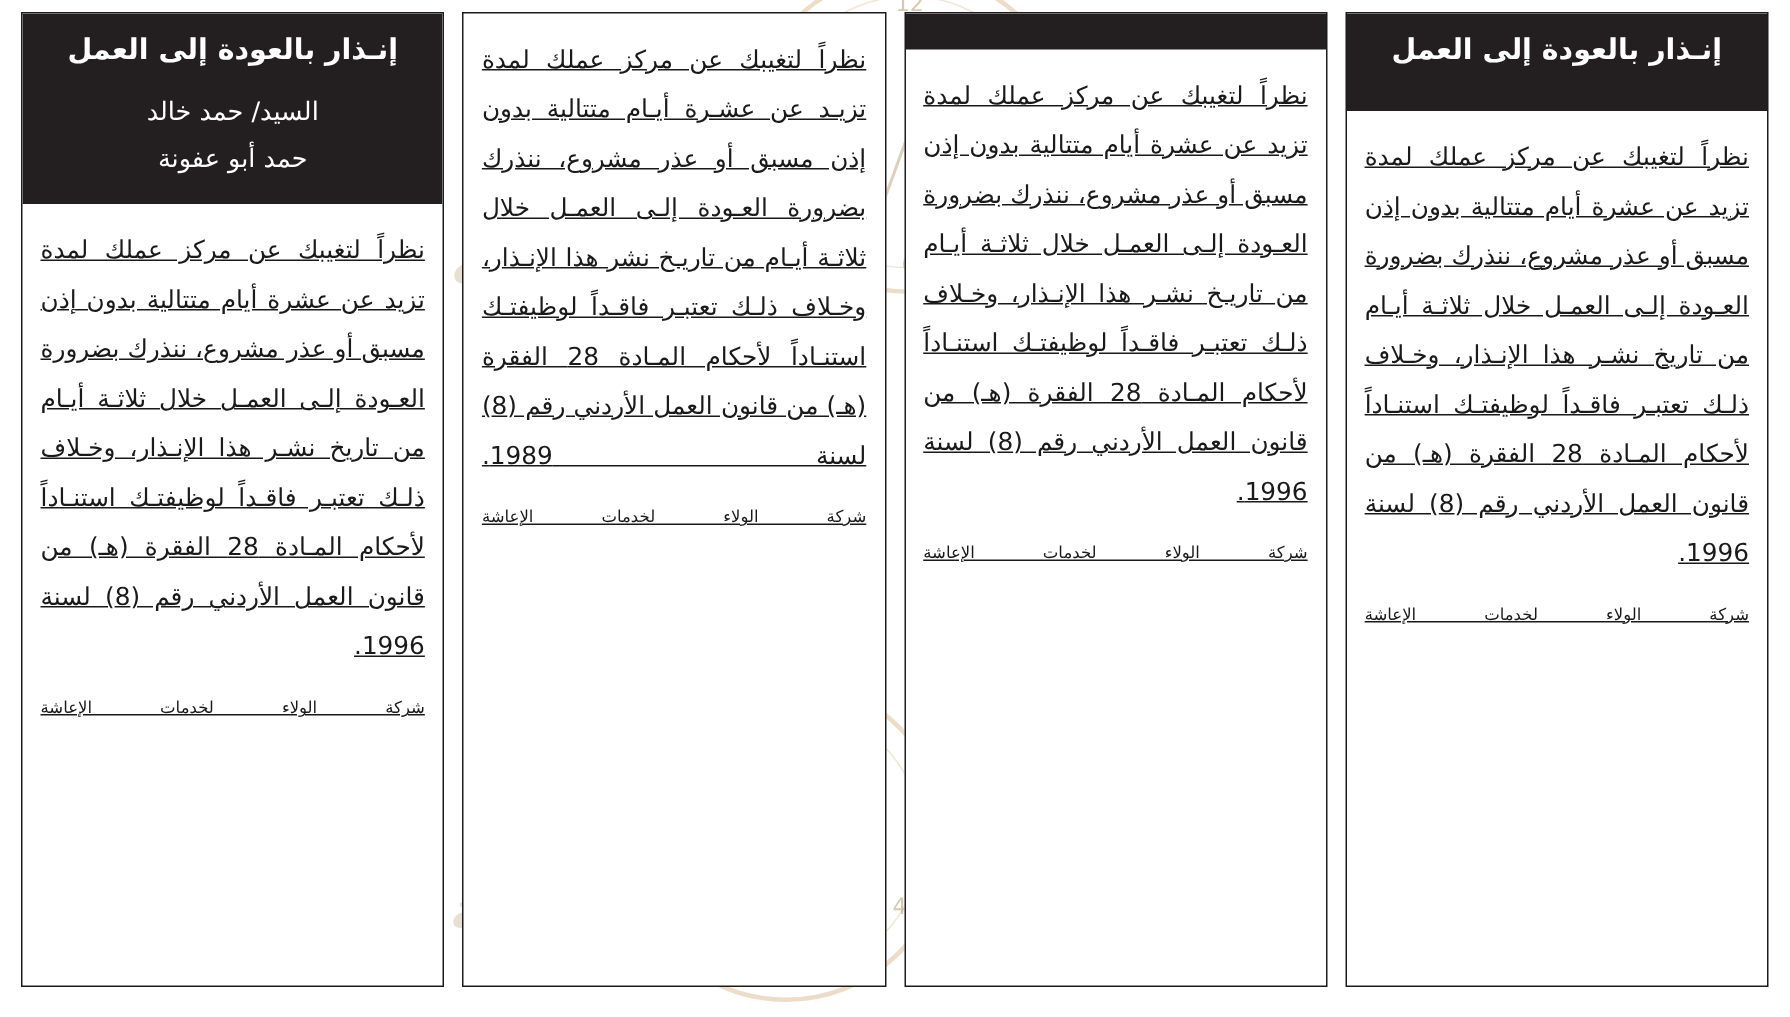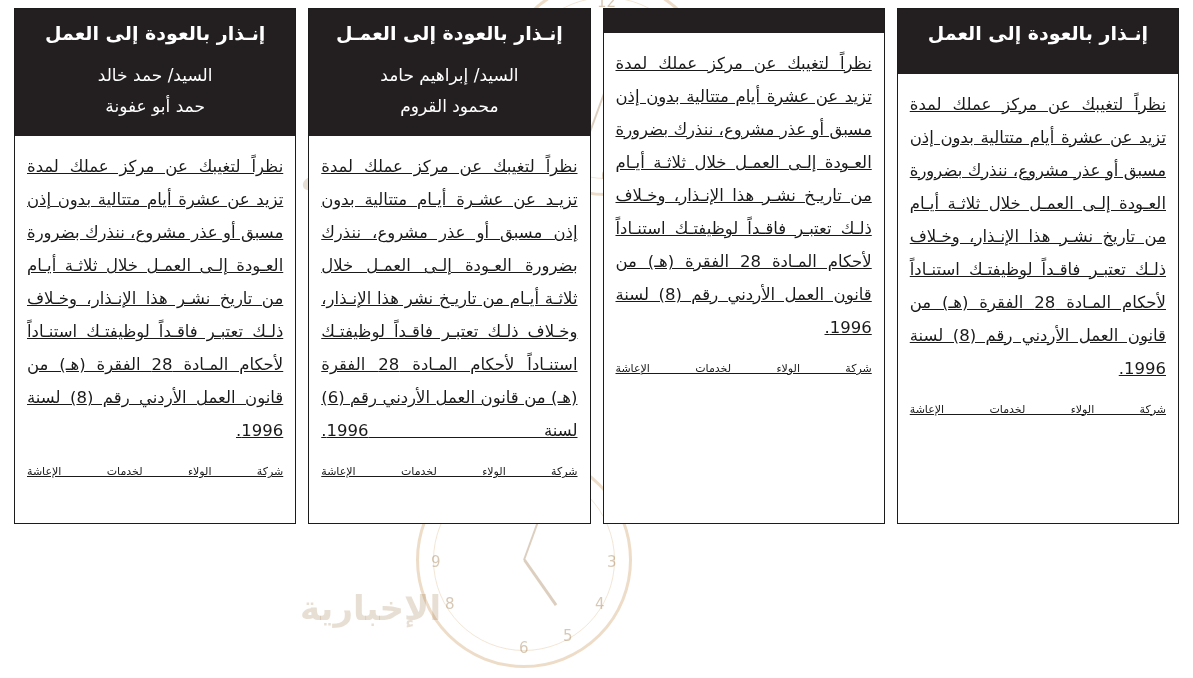--- a/index.html
+++ b/index.html
@@ -63,21 +63,21 @@
     height: 678px;
     align-items: flex-start;
   }
   .notice {
     flex: 1 1 0;
     background: #ffffff;
     border: 1px solid #1c1c1c;
     box-sizing: border-box;
     display: flex;
     flex-direction: column;
-    height: 516px;
+    height: 650px;
     overflow: hidden;
   }
   .notice-head {
     background: #231f20;
     color: #ffffff;
     padding: 10px 10px 14px 10px;
     text-align: center;
   }
   .notice-title {
     font-size: 19px;
@@ -167,27 +167,22 @@
   <div class="notice">
     <div class="notice-head">
     </div>
     <div class="notice-body">
       <p>نظراً لتغيبك عن مركز عملك لمدة تزيد عن عشرة أيام متتالية بدون إذن مسبق أو عذر مشروع، ننذرك بضرورة العـودة إلـى العمـل خلال ثلاثـة أيـام من تاريـخ نشـر هذا الإنـذار، وخـلاف ذلـك تعتبـر فاقـداً لوظيفتـك استنـاداً لأحكام المـادة 28 الفقرة (هـ) من قانون العمل الأردني رقم (8) لسنة 1996.</p>
       <p class="notice-signature">شركة الولاء لخدمات الإعاشة</p>
     </div>
   </div>
 
   <div class="notice">
-    <div class="notice-head">
-      <div class="notice-title">إنـذار بالعودة إلى العمـل</div>
-      <div class="notice-recipient" style="white-space: pre-line;">السيد/ إبراهيم حامد
-محمود القروم</div>
-    </div>
     <div class="notice-body">
-      <p>نظراً لتغيبك عن مركز عملك لمدة تزيـد عن عشـرة أيـام متتالية بدون إذن مسبق أو عذر مشروع، ننذرك بضرورة العـودة إلـى العمـل خلال ثلاثـة أيـام من تاريـخ نشر هذا الإنـذار، وخـلاف ذلـك تعتبـر فاقـداً لوظيفتـك استنـاداً لأحكام المـادة 28 الفقرة (هـ) من قانون العمل الأردني رقم (6) لسنة 1996.</p>
+      <p>نظراً لتغيبك عن مركز عملك لمدة تزيـد عن عشـرة أيـام متتالية بدون إذن مسبق أو عذر مشروع، ننذرك بضرورة العـودة إلـى العمـل خلال ثلاثـة أيـام من تاريـخ نشر هذا الإنـذار، وخـلاف ذلـك تعتبـر فاقـداً لوظيفتـك استنـاداً لأحكام المـادة 28 الفقرة (هـ) من قانون العمل الأردني رقم (8) لسنة 1989.</p>
       <p class="notice-signature">شركة الولاء لخدمات الإعاشة</p>
     </div>
   </div>
 
   <div class="notice">
     <div class="notice-head">
       <div class="notice-title">إنـذار بالعودة إلى العمل</div>
       <div class="notice-recipient" style="white-space: pre-line;">السيد/ حمد خالد
 حمد أبو عفونة</div>
     </div>

